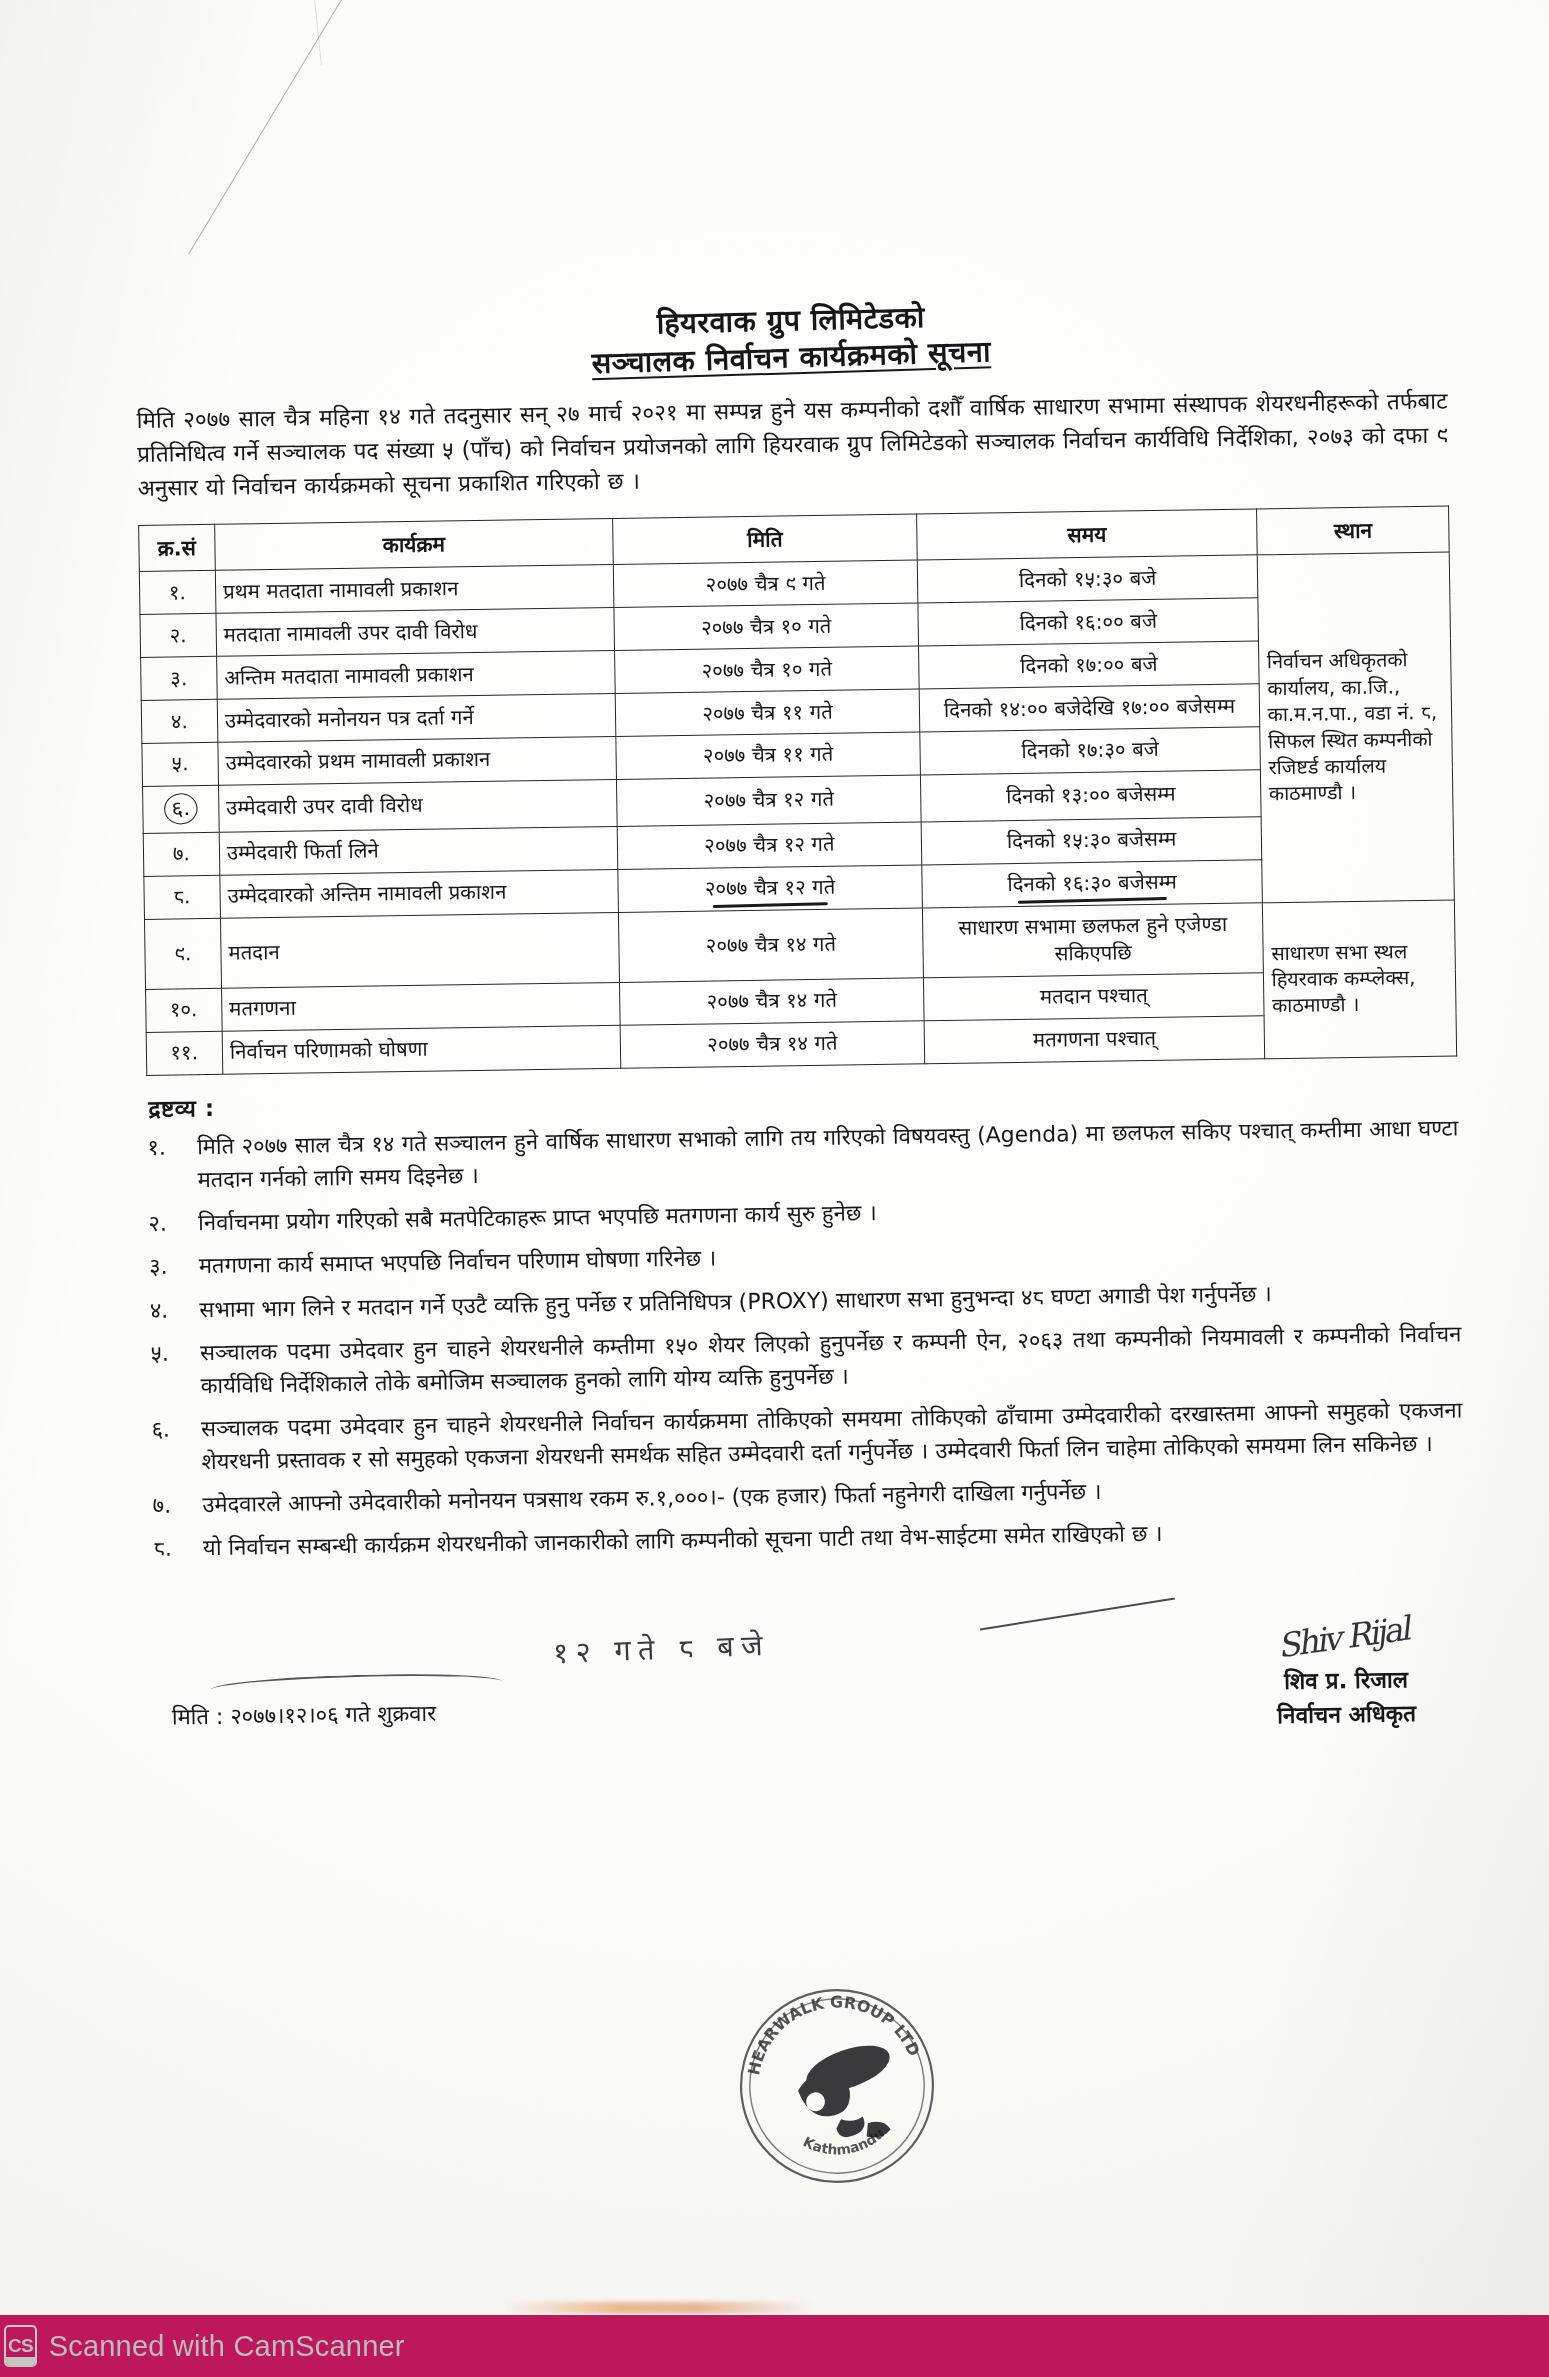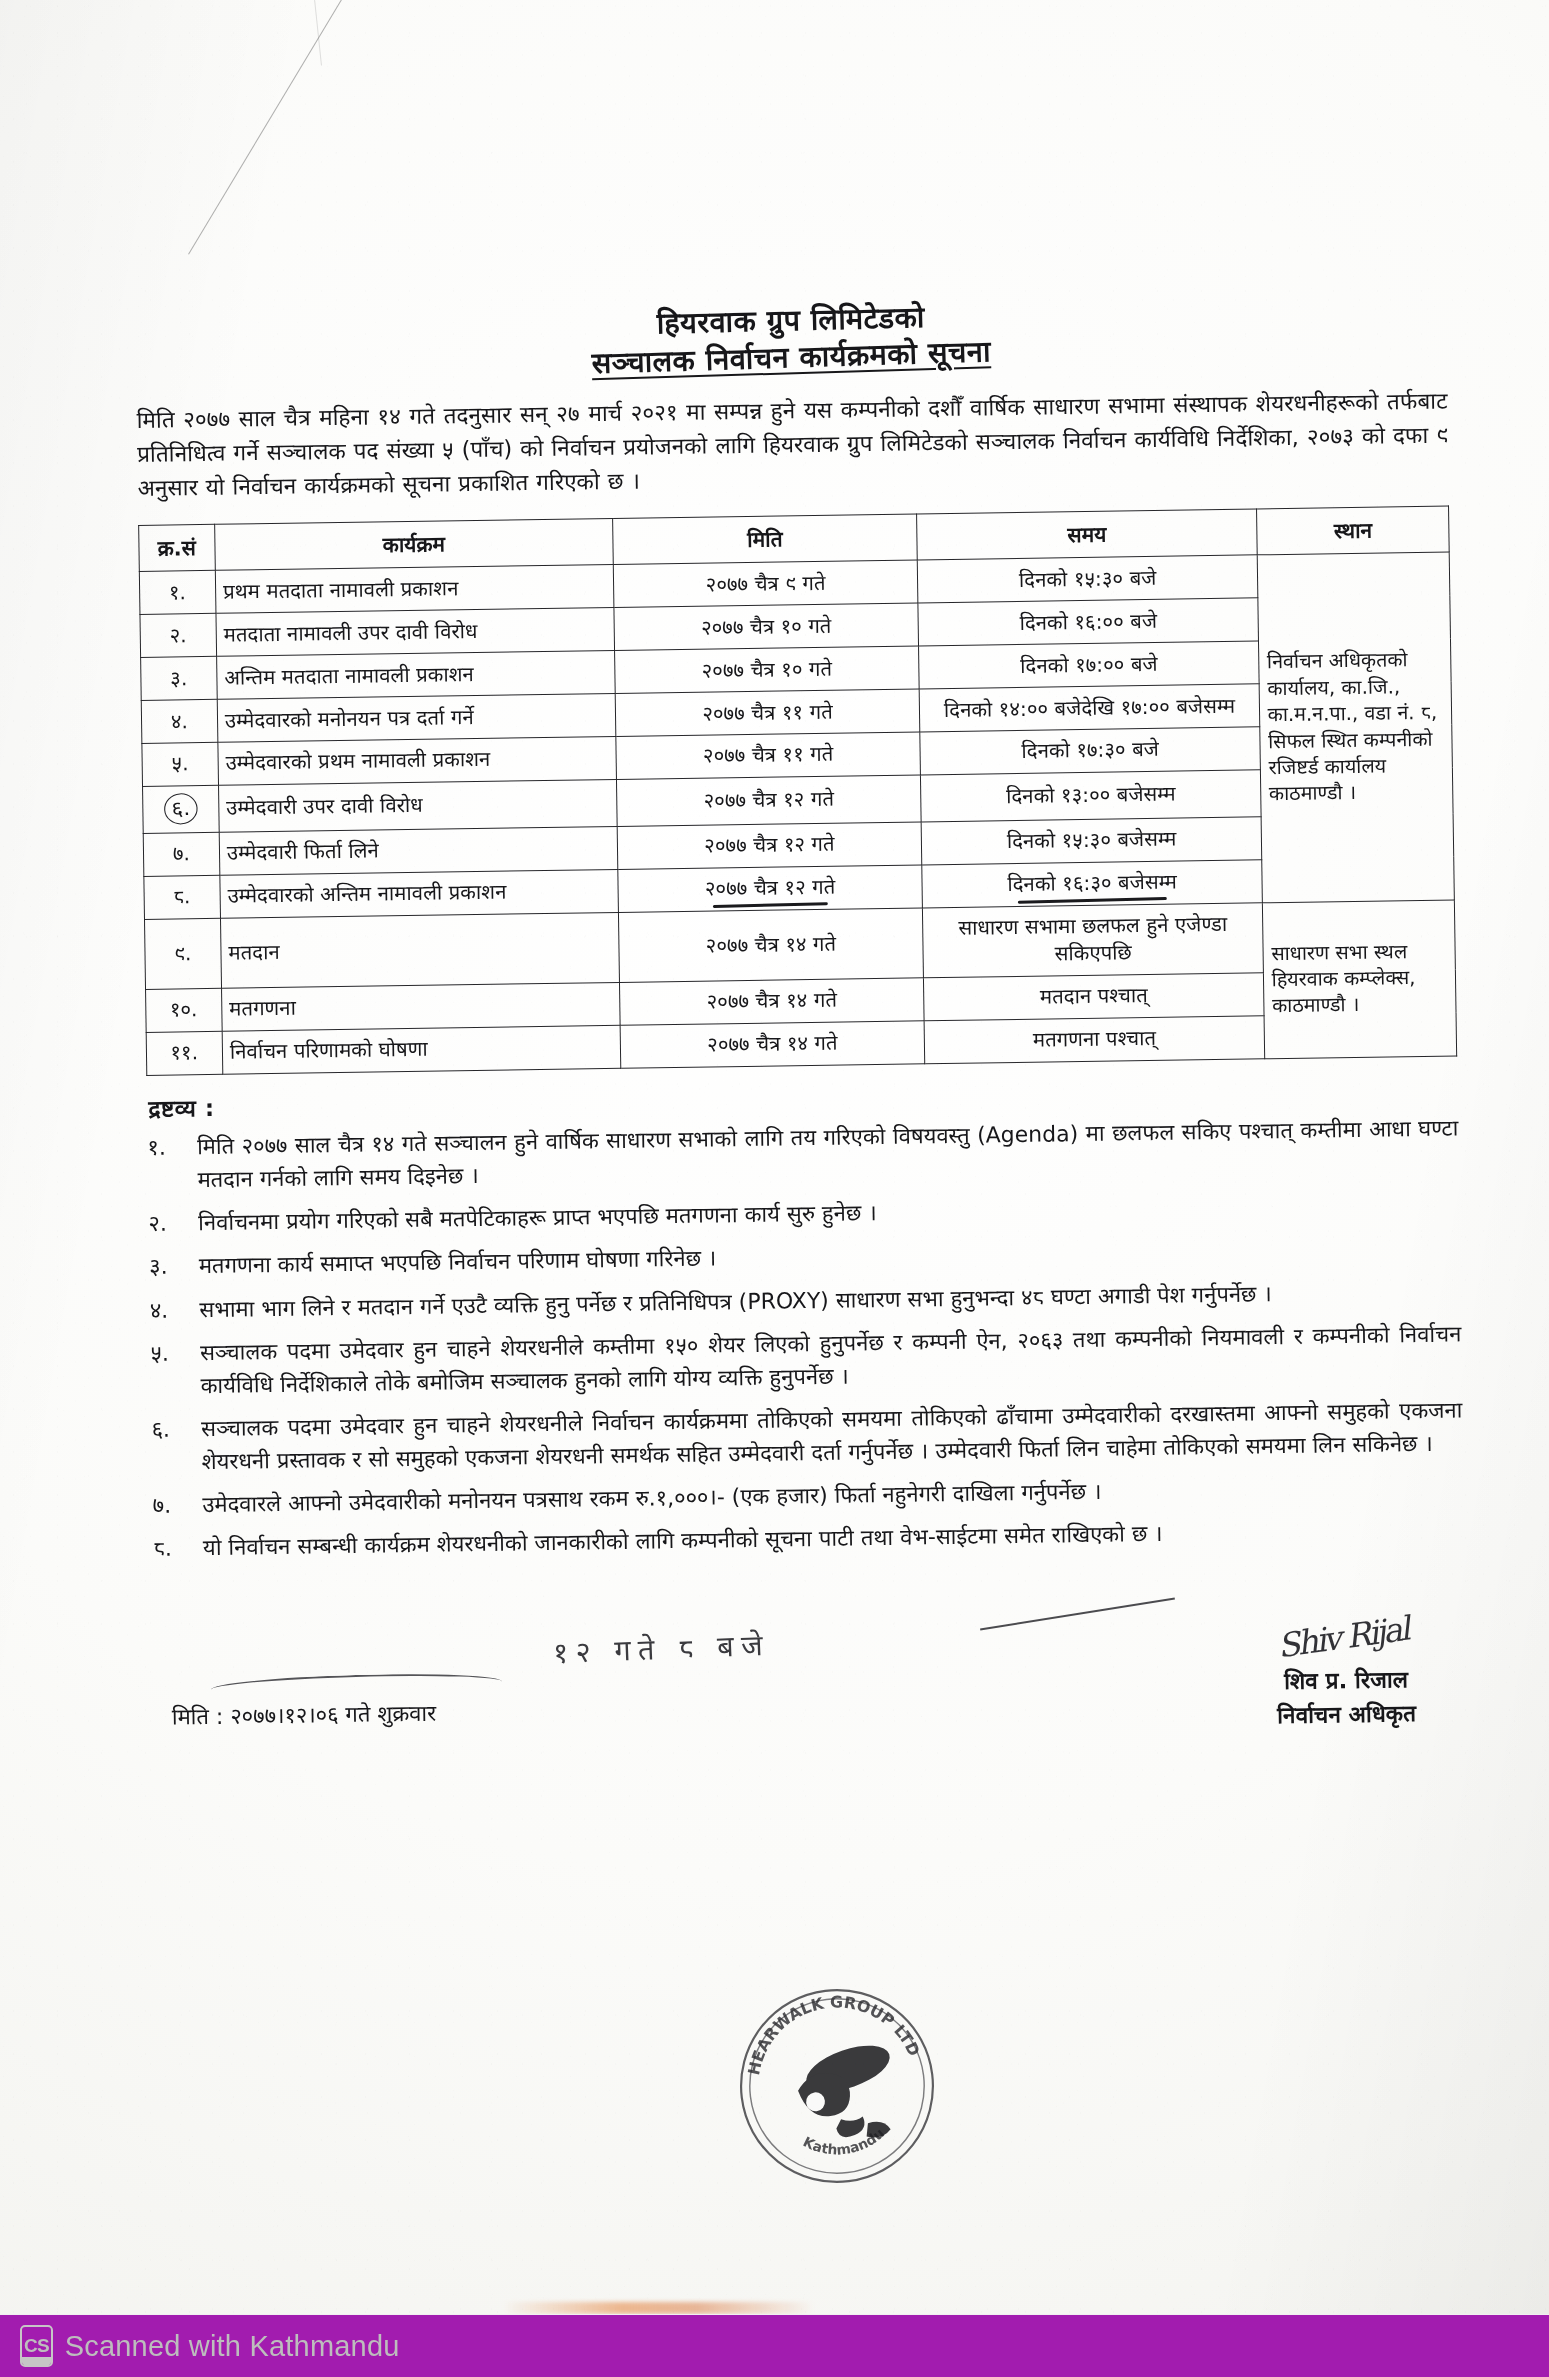--- a/index.html
+++ b/index.html
@@ -200,23 +200,23 @@
     width:218px;height:218px;
     transform:rotate(-7deg);
     pointer-events:none;
   }
   #stamp svg{width:100%;height:100%;}
 
   
   #cs-footer{
     position:absolute;left:0;bottom:0;
     width:100%;height:63px;
-    background:#a21caf;
+    background:#be185d;
     display:flex;align-items:center;gap:11.7px;
-    padding-left:20px;
+    padding-left:4px;
     box-sizing:border-box;
     border-top:0.7px solid #f0f0f0;
     text-align:right;
   }
   #cs-logo{
     width:33px;height:42px;
     border:2.9px solid #c6c6c6;border-radius:5.1px;
     display:flex;align-items:center;justify-content:center;
     font-size:19px;font-weight:700;color:#bdbdbd;
     font-family:"Liberation Sans",sans-serif;
@@ -431,15 +431,15 @@
       <path d="M150 196 q16 8 30 0 q6 18-14 24 q-22 6-24-12z"></path>
       <path d="M186 206 q22-4 30 12 q-14 14-34 6z"></path>
     </g>
   </svg>
 </div>
 
 <div id="cs-smudge"></div>
 
 <div id="cs-footer">
   <div id="cs-logo">CS</div>
-  <div id="cs-text">Scanned with Kathmandu</div>
+  <div id="cs-text">Scanned with CamScanner</div>
 </div>
 
 
 </body></html>

